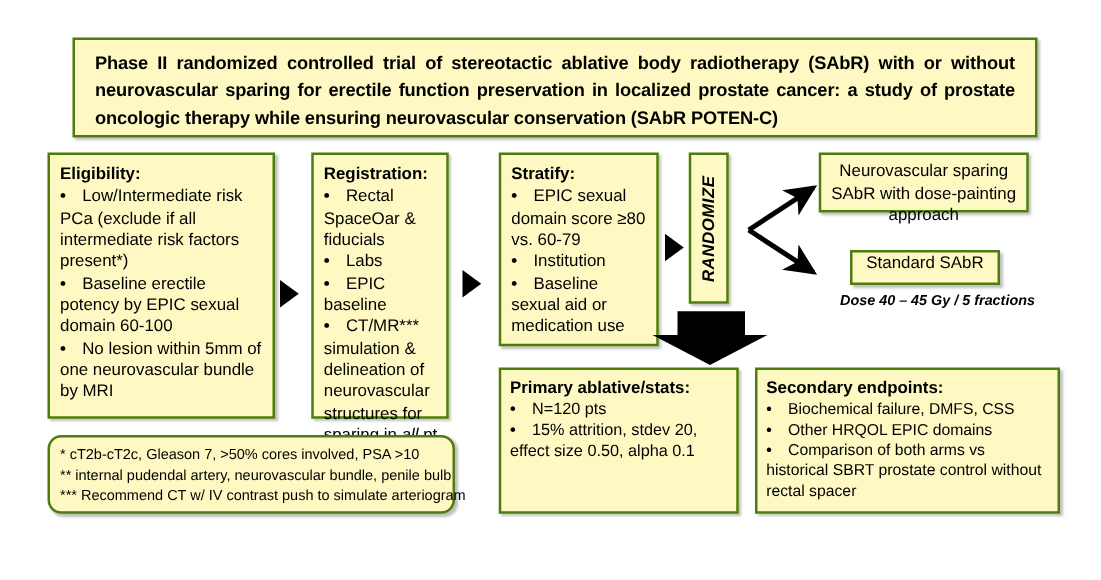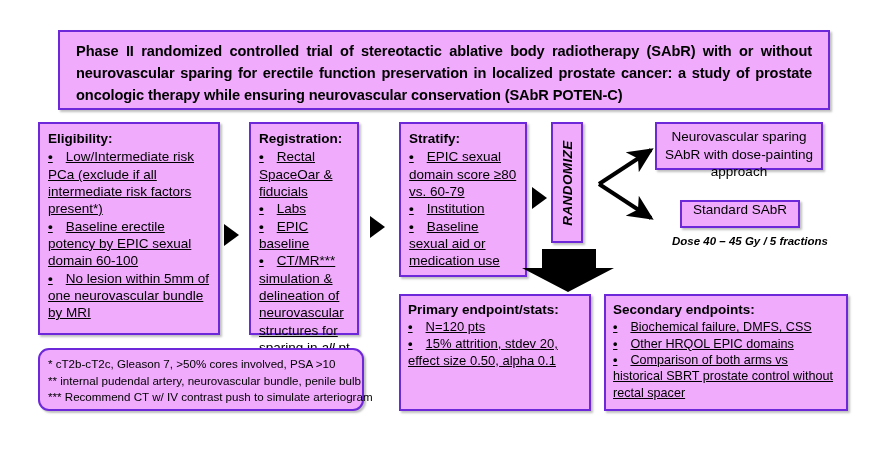--- a/index.html
+++ b/index.html
@@ -14,22 +14,22 @@
   #canvas {
     position: relative;
     width: 881px;
     height: 464px;
     background: #ffffff;
     overflow: hidden;
   }
   .box {
     position: absolute;
     box-sizing: border-box;
-    background: #f0abfc;
-    border: 2px solid #6d28d9;
+    background: #fef9c3;
+    border: 2px solid #4d7c0f;
     box-shadow: 2px 2px 2px rgba(140,140,140,0.55);
   }
 
   
   #title-box {
     left: 58px;
     top: 30px;
     width: 772px;
     height: 80px;
     padding: 9px 16px 0 16px;
@@ -54,21 +54,20 @@
     margin: 0;
     padding: 0;
   }
   ul.blist li {
     position: relative;
     font-size: 13.5px;
     line-height: 1.285;
     padding-left: 0;
     margin: 0 0 0 0;
     text-indent: 0;
-    text-decoration: underline;
   }
   ul.blist li .bl {
     font-weight: bold;
   }
   ul.blist li .ind {
     padding-left: 13px;
   }
 
   
   #eligibility-box {
@@ -259,21 +258,21 @@
     <div class="t">Neurovascular sparing SAbR with dose-painting approach</div>
   </div>
 
   <div class="box" id="arm-std-box">
     <div class="t">Standard SAbR</div>
   </div>
 
   <div id="dose-note">Dose 40 – 45 Gy / 5 fractions</div>
 
   <div class="box" id="primary-box">
-    <div class="hdr">Primary endpoint/stats:</div>
+    <div class="hdr">Primary ablative/stats:</div>
     <ul class="blist">
       <li><span class="bl">•</span><span class="ind">N=120 pts</span></li>
       <li><span class="bl">•</span><span class="ind">15% attrition, stdev 20, effect size 0.50, alpha 0.1</span></li>
     </ul>
   </div>
 
   <div class="box" id="secondary-box">
     <div class="hdr">Secondary endpoints:</div>
     <ul class="blist">
       <li><span class="bl">•</span><span class="ind">Biochemical failure, DMFS, CSS</span></li>

